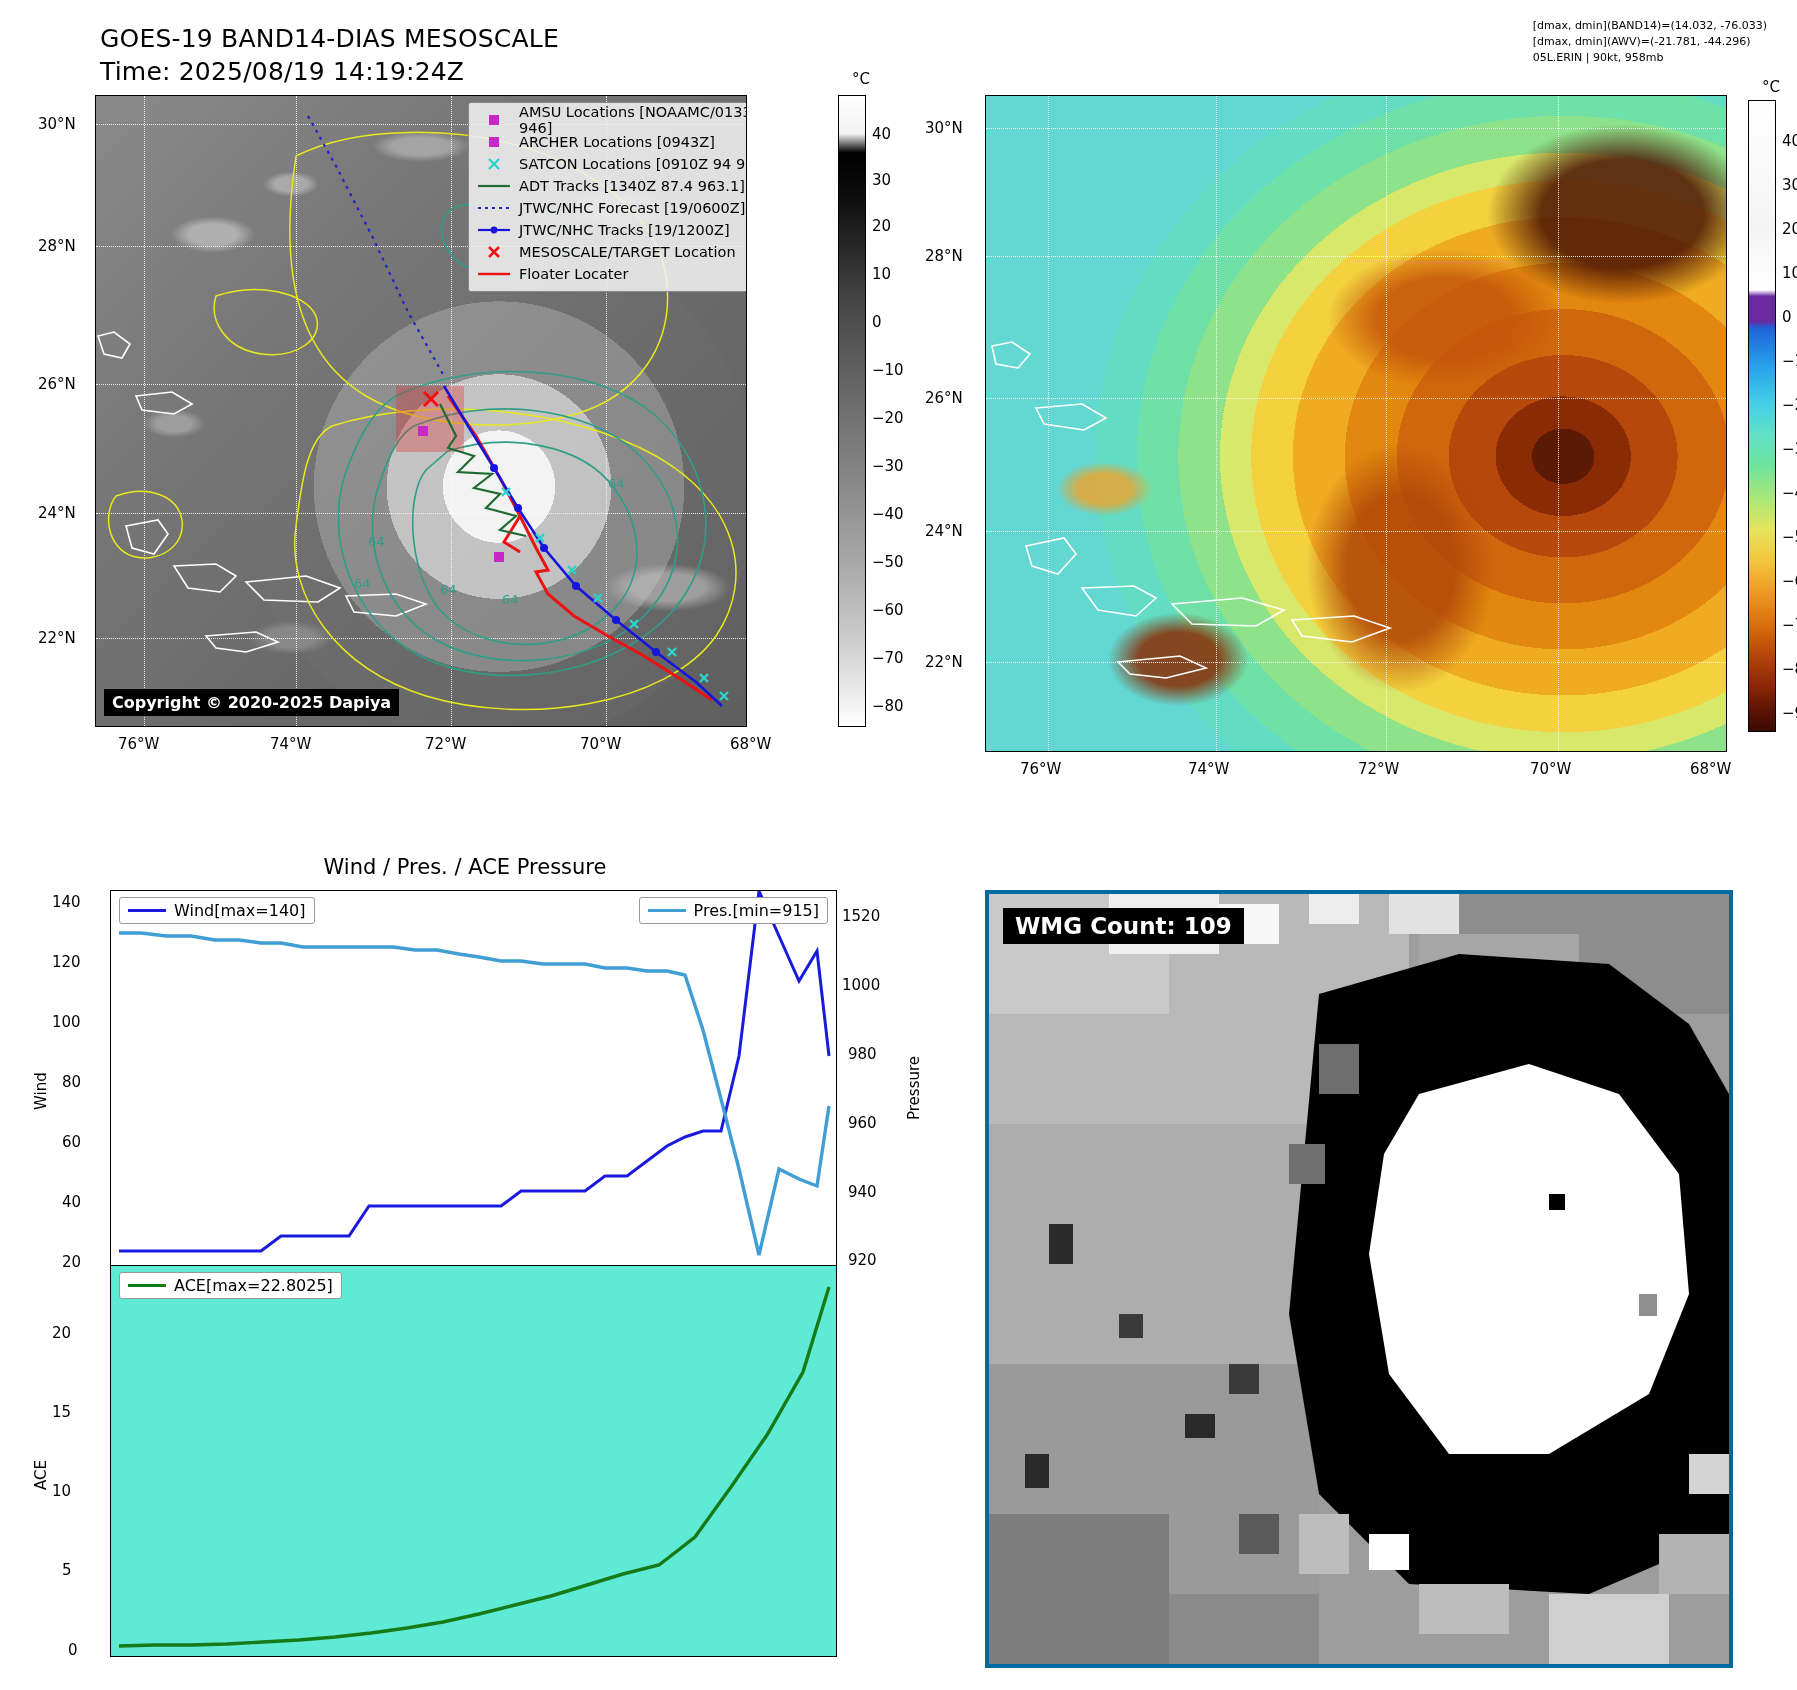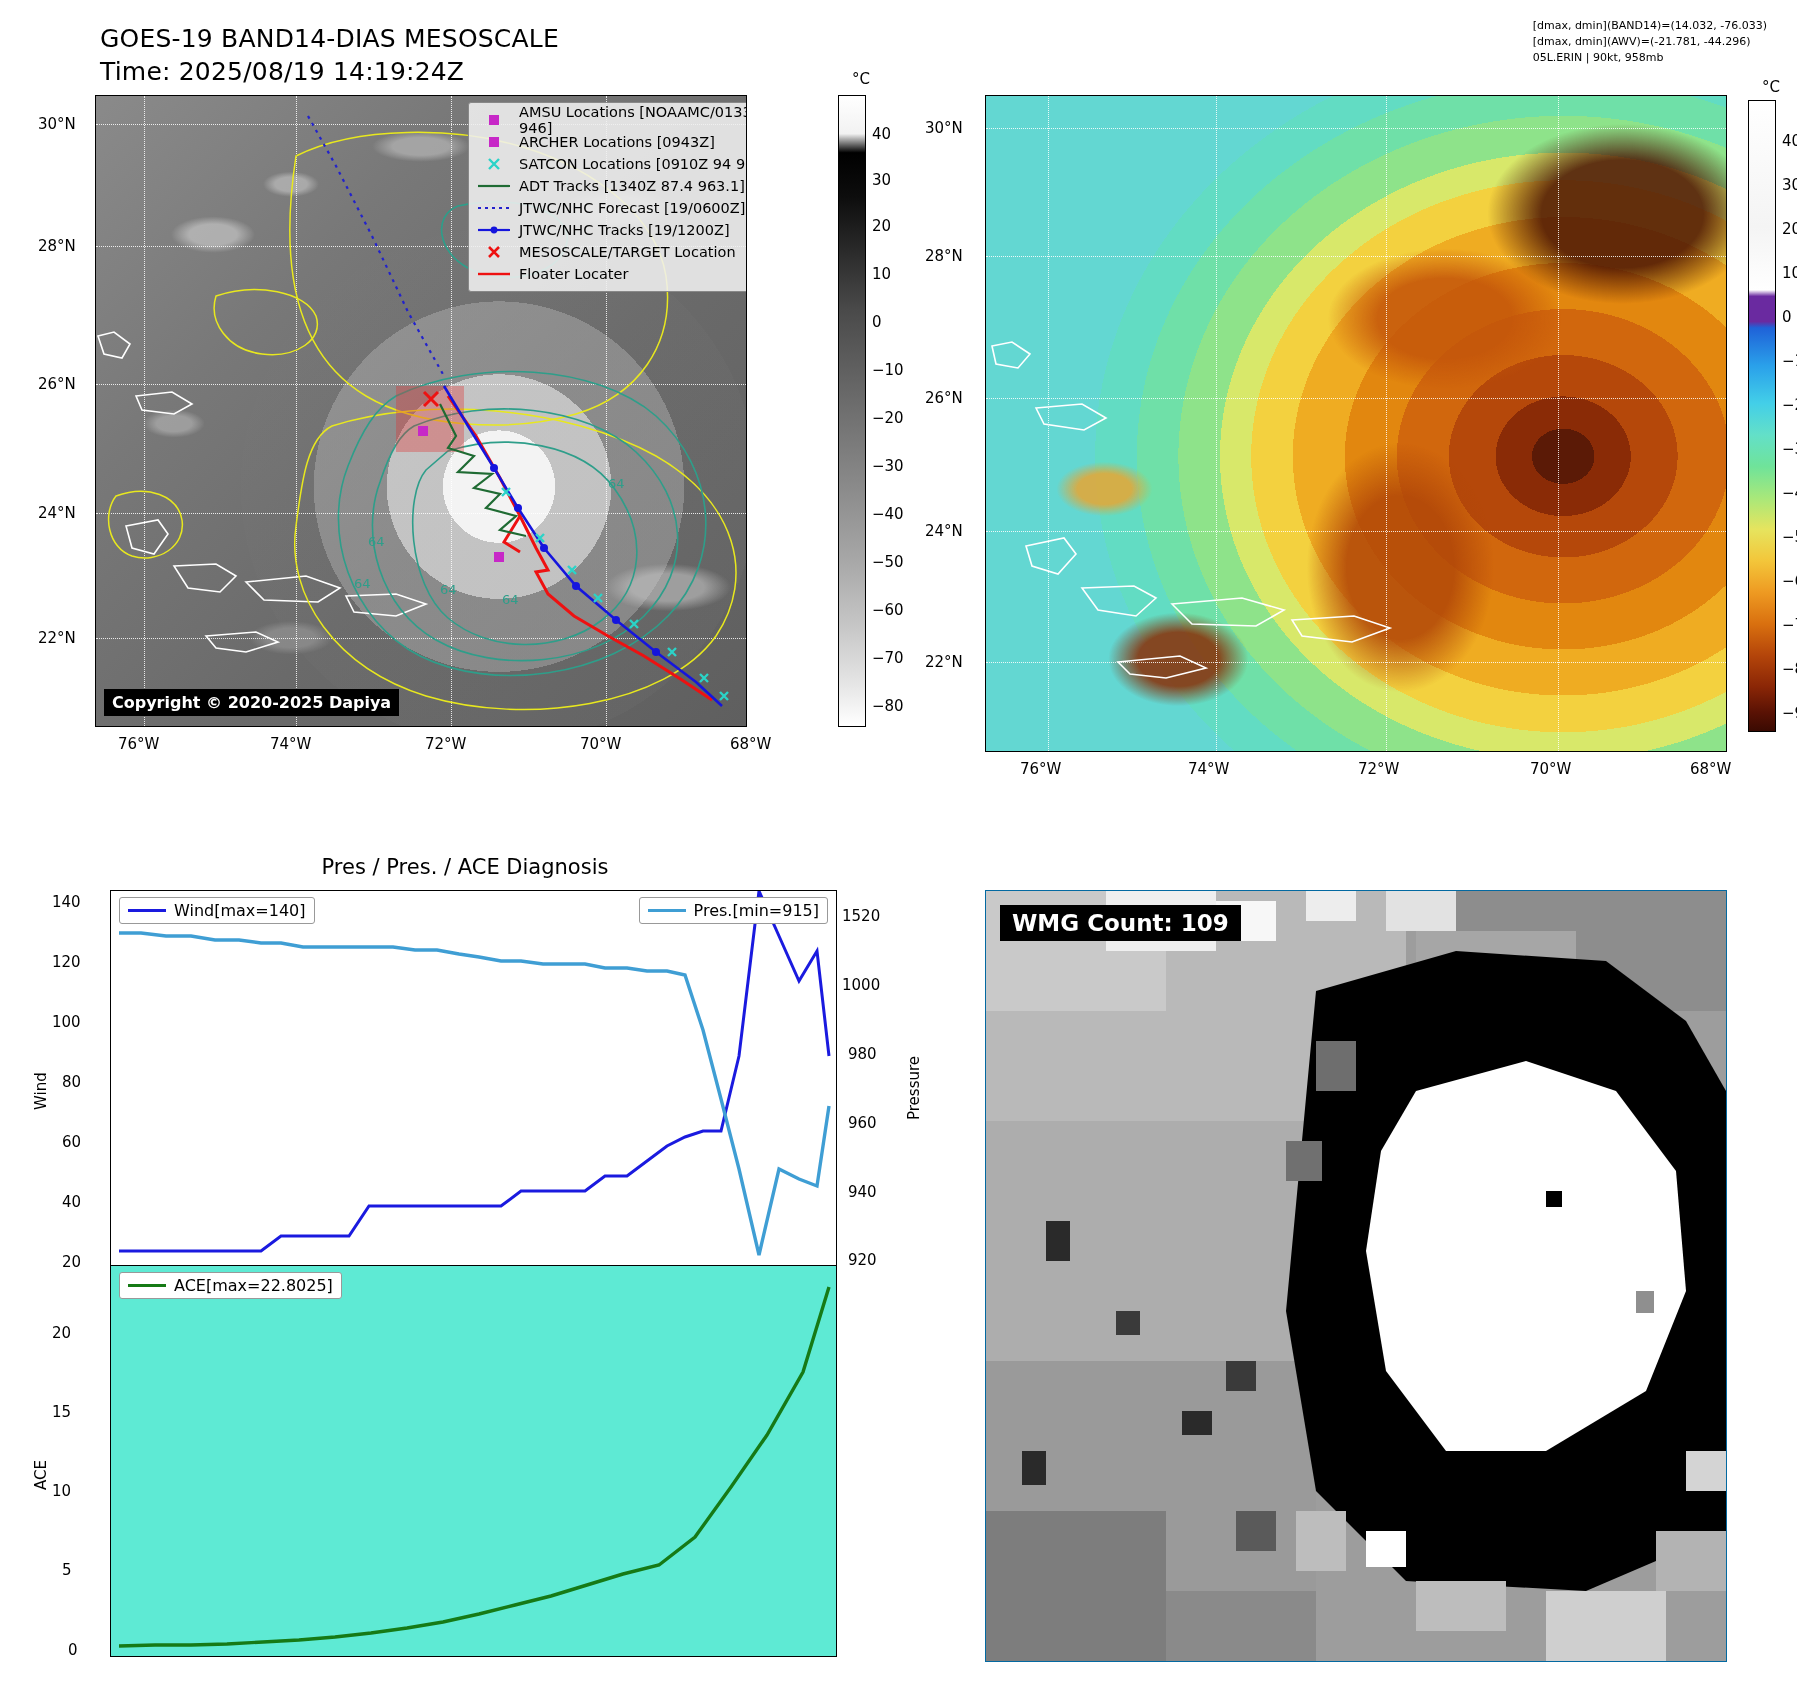--- a/index.html
+++ b/index.html
@@ -51,21 +51,21 @@
 
   
   #p3-title{position:absolute;left:95px;top:855px;width:740px;text-align:center;font-size:21px;}
   #p3a{left:110px;top:890px;width:725px;height:375px;border:1px solid #000;background:#fff;overflow:hidden;}
   #p3b{left:110px;top:1265px;width:725px;height:390px;border:1px solid #000;background:#5eead4;overflow:hidden;}
   .plot-legend{position:absolute;background:#fff;border:1px solid #999;border-radius:3px;padding:3px 8px;font-size:16px;display:flex;align-items:center;gap:8px;}
   .legline{display:inline-block;width:38px;height:0;border-top:3px solid #000;}
   .axtitle-v{position:absolute;transform-origin:0 0;transform:rotate(-90deg);font-size:15px;}
 
   
-  #p4{left:985px;top:890px;width:740px;height:770px;border:1px solid #0369a1;overflow:hidden;background:#9a9a9a;}
+  #p4{left:985px;top:890px;width:740px;height:770px;border:4px solid #0369a1;overflow:hidden;background:#9a9a9a;}
   #p4 .wmgbadge{position:absolute;left:14px;top:14px;background:#000;color:#fff;font-size:23px;font-weight:bold;padding:5px 12px;z-index:5;}
 
   svg{display:block;}
 </style>
 </head>
 <body>
 
 <div id="title-left">
   <div>GOES-19 BAND14-DIAS MESOSCALE</div>
   <div>Time: 2025/08/19 14:19:24Z</div>
@@ -315,21 +315,21 @@
   <div style="top:296px">−20</div>
   <div style="top:340px">−30</div>
   <div style="top:384px">−40</div>
   <div style="top:428px">−50</div>
   <div style="top:472px">−60</div>
   <div style="top:516px">−70</div>
   <div style="top:560px">−80</div>
   <div style="top:604px">−90</div>
 </div>
 
-<div id="p3-title">Pres / Pres. / ACE Diagnosis</div>
+<div id="p3-title">Wind / Pres. / ACE Pressure</div>
 
 <div class="panel" id="p3a">
   <svg width="725" height="375" viewBox="0 0 725 375" preserveAspectRatio="none">
 
     <polyline fill="none" stroke="#1a1adf" stroke-width="3" points="8,360 30,360 55,360 80,360 104,360 128,360 150,360 170,345 192,345 215,345 238,345 258,315 282,315 304,315 326,315 348,315 368,315 390,315 410,300 432,300 452,300 474,300 494,285 516,285 536,270 556,255 574,246 592,240 610,240 628,165 648,0 668,45 688,90 706,60 718,165"></polyline>
 
     <polyline fill="none" stroke="#3f9ed4" stroke-width="3.4" points="8,42 30,42 55,45 80,45 104,49 128,49 150,52 170,52 192,56 215,56 238,56 258,56 282,56 304,59 326,59 348,63 368,66 390,70 410,70 432,73 452,73 474,73 494,77 516,77 536,80 556,80 574,84 592,139 610,208 628,278 648,364 668,278 688,288 706,295 718,215"></polyline>
   </svg>
   <div class="plot-legend" style="left:8px;top:6px;">
     <span class="legline" style="border-top-color:#1a1adf"></span>

